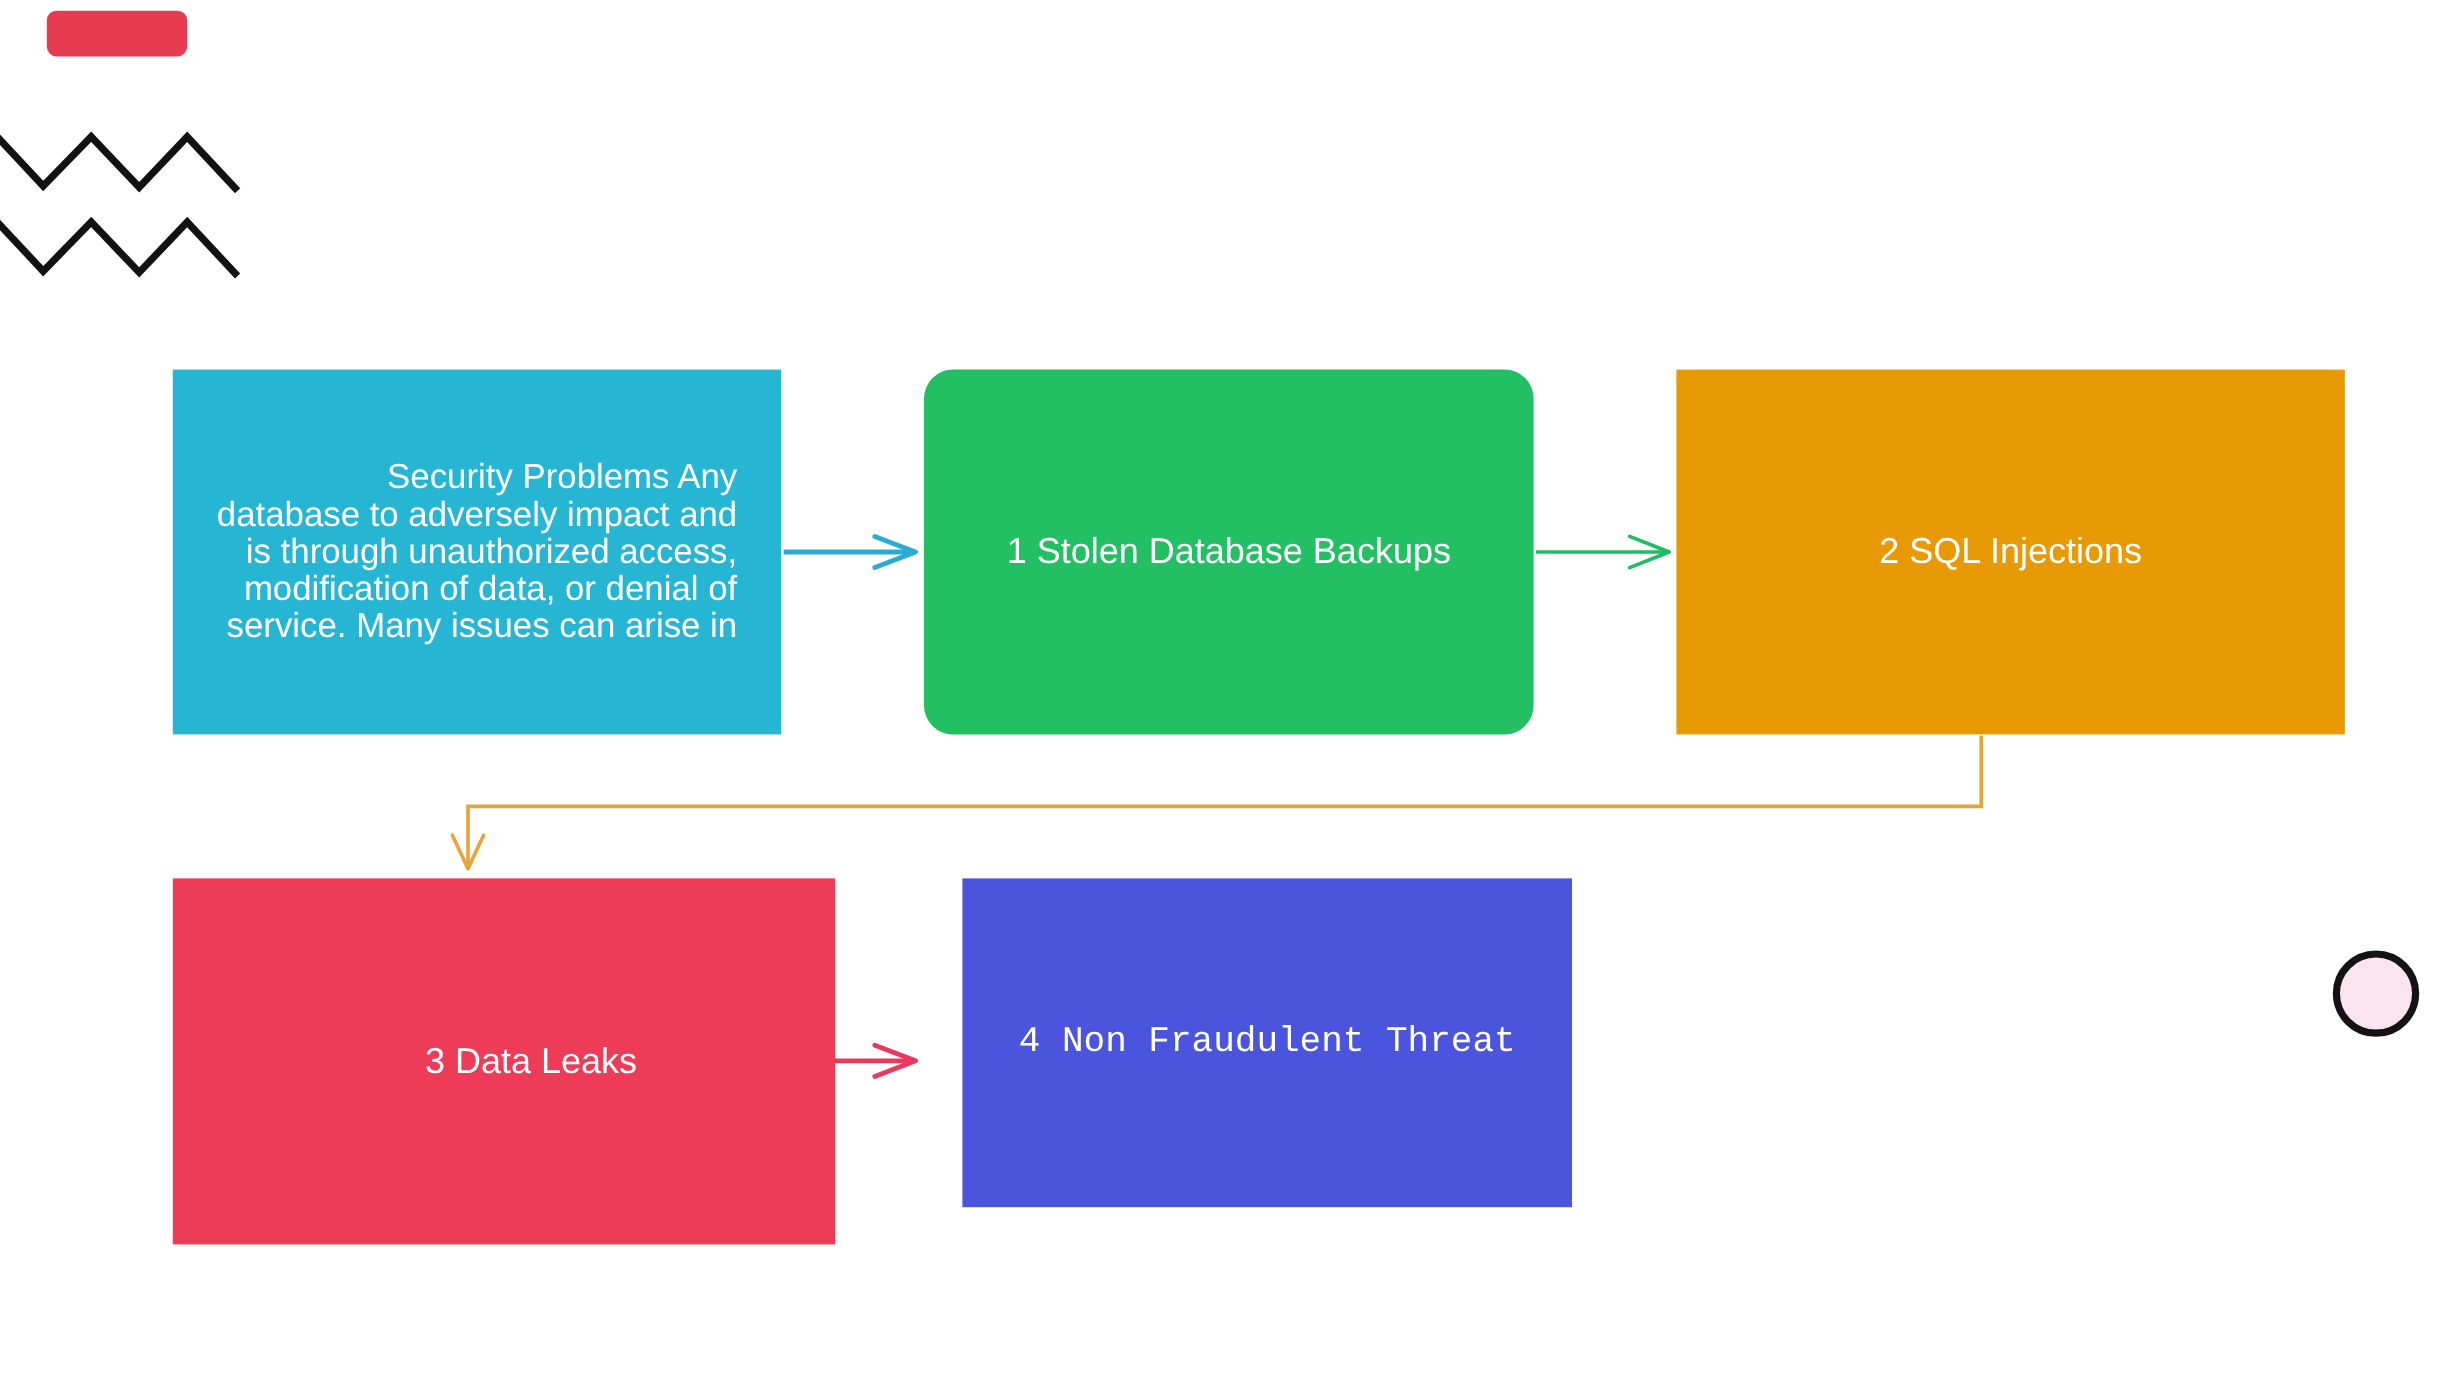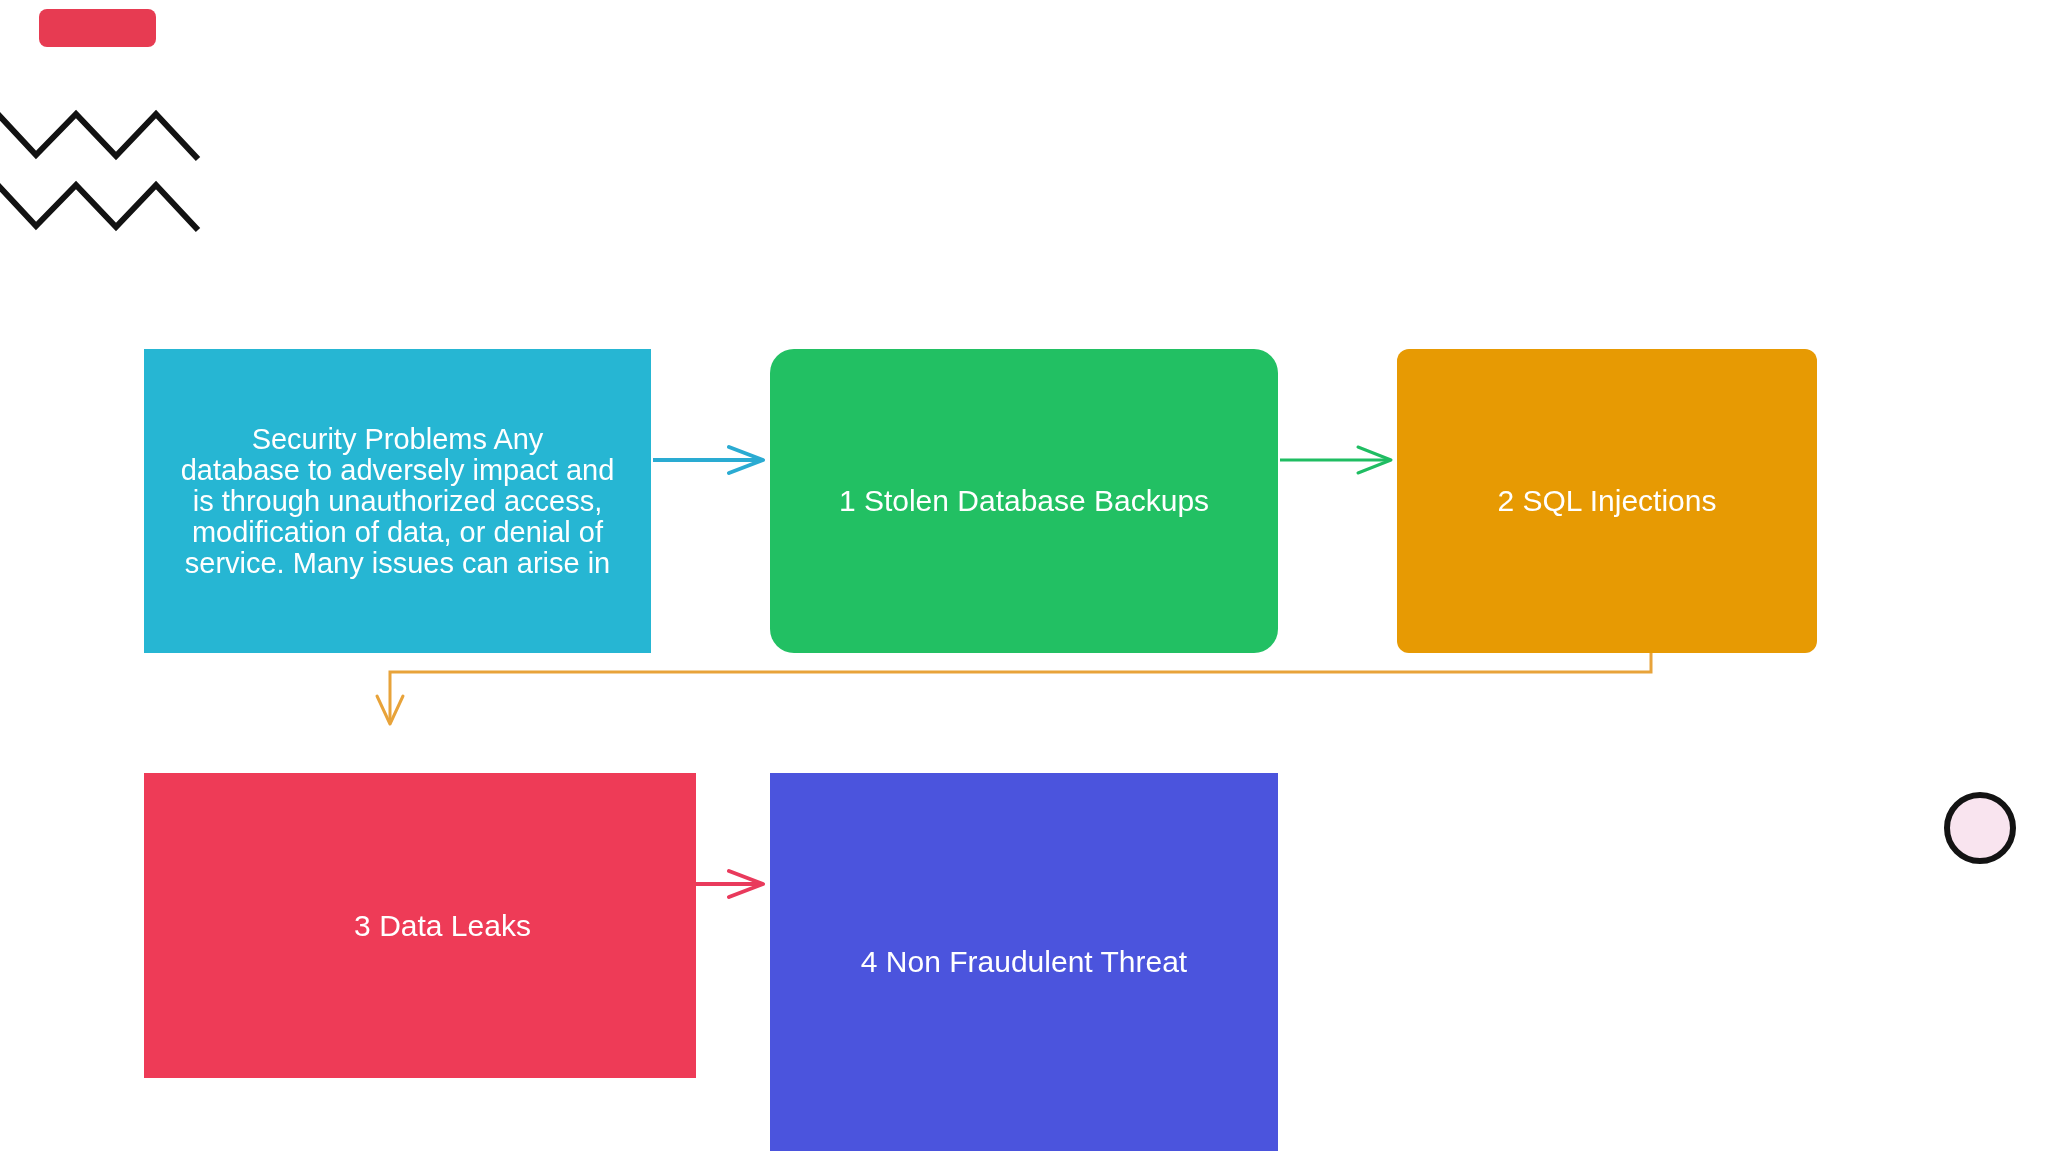--- a/index.html
+++ b/index.html
@@ -11,30 +11,30 @@
     overflow:hidden;
     font-family:"Liberation Sans", sans-serif;
   }
   .deco-layer{position:absolute;left:0;top:0;width:2048px;height:1152px;pointer-events:none;}
   .accent-bar{
     position:absolute;left:39px;top:9px;width:117px;height:38px;border-radius:8px;
   }
   .node{
     position:absolute;
     display:flex;align-items:center;justify-content:center;
-    text-align:center;color:#ffffff;margin-top:41px;
+    text-align:right;color:#ffffff;
   }
   .node .label{font-size:30px;line-height:36px;white-space:nowrap;}
   .node .para{font-size:29px;line-height:31px;}
   .node .para div{white-space:nowrap;}
   .n-intro{left:144px;top:308px;width:507px;height:304px;}
   .n-stolen{left:770px;top:308px;width:508px;height:304px;}
-  .n-sql{left:1397px;top:308px;width:420px;height:304px;border-radius:12px;}
+  .n-sql{left:1397px;top:308px;width:557px;height:304px;}
   .n-leaks{left:144px;top:732px;width:507px;height:305px;padding-left:45px;}
-  .n-threat{left:770px;top:732px;width:508px;height:378px;}
+  .n-threat{left:802px;top:732px;width:508px;height:274px;font-family:Liberation Mono, monospace;}
 </style>
 </head>
 <body>
 
 <div class="canvas">
 
   <div class="accent-bar" style="background: rgb(231, 59, 82);"></div>
 
   <svg class="deco-layer" width="2048" height="1152" viewBox="0 0 2048 1152">
 

